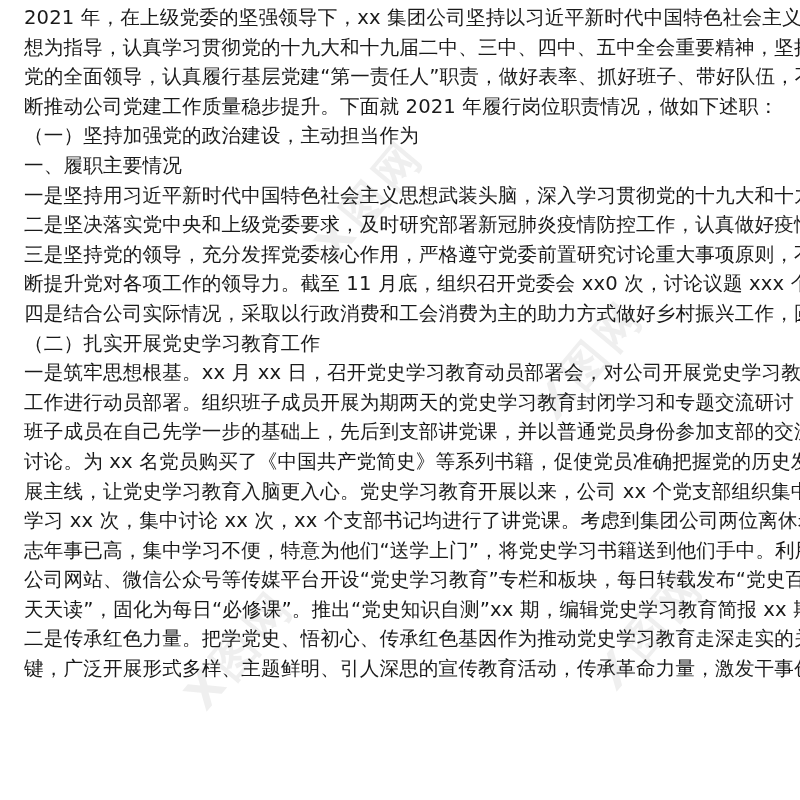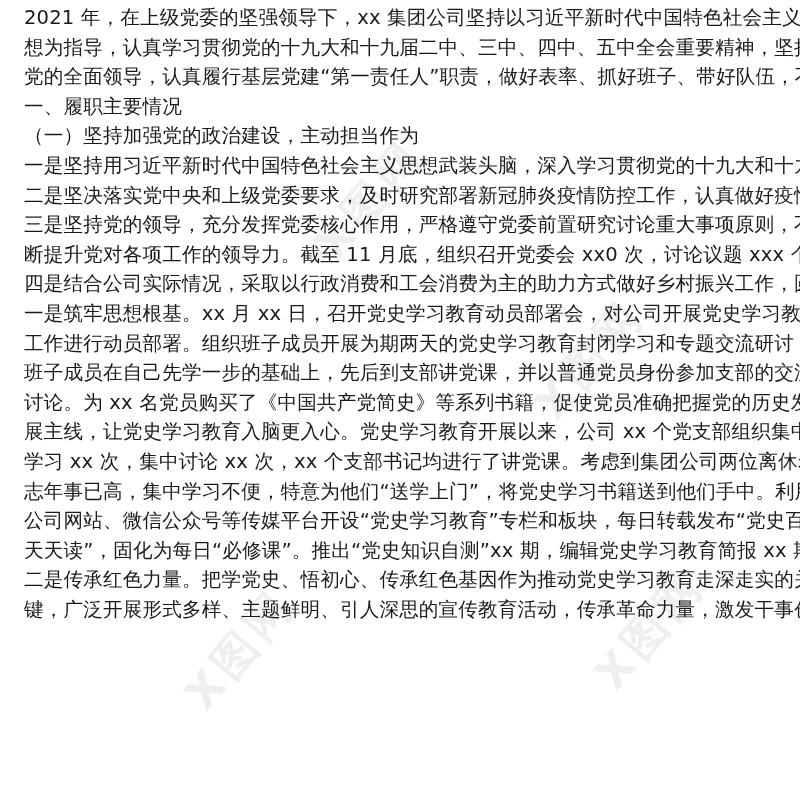--- a/index.html
+++ b/index.html
@@ -26,27 +26,29 @@
 
 <div class="watermark" style="left:300px; top:170px;">X图网</div>
 <div class="watermark" style="left:520px; top:330px;">X图网</div>
 <div class="watermark" style="left:170px; top:620px;">X图网</div>
 <div class="watermark" style="left:580px; top:600px;">X图网</div>
 
 <div class="doc" id="doc">
     <div class="line justify">2021 年，在上级党委的坚强领导下，xx 集团公司坚持以习近平新时代中国特色社会主义思</div>
     <div class="line justify">想为指导，认真学习贯彻党的十九大和十九届二中、三中、四中、五中全会重要精神，坚持</div>
     <div class="line justify">党的全面领导，认真履行基层党建“第一责任人”职责，做好表率、抓好班子、带好队伍，不</div>
+    <div class="line">断推动公司党建工作质量稳步提升。下面就 2021 年履行岗位职责情况，做如下述职：</div>
+    <div class="line">（一）坚持加强党的政治建设，主动担当作为</div>
     <div class="line">一、履职主要情况</div>
-    <div class="line">（一）坚持加强党的政治建设，主动担当作为</div>
     <div class="line justify">一是坚持用习近平新时代中国特色社会主义思想武装头脑，深入学习贯彻党的十九大和十九</div>
     <div class="line justify">二是坚决落实党中央和上级党委要求，及时研究部署新冠肺炎疫情防控工作，认真做好疫情</div>
     <div class="line justify">三是坚持党的领导，充分发挥党委核心作用，严格遵守党委前置研究讨论重大事项原则，不</div>
     <div class="line">断提升党对各项工作的领导力。截至 11 月底，组织召开党委会 xx0 次，讨论议题 xxx 个。</div>
     <div class="line justify">四是结合公司实际情况，采取以行政消费和工会消费为主的助力方式做好乡村振兴工作，圆</div>
+    <div class="line">（二）扎实开展党史学习教育工作</div>
     <div class="line justify">一是筑牢思想根基。xx 月 xx 日，召开党史学习教育动员部署会，对公司开展党史学习教育</div>
     <div class="line justify">工作进行动员部署。组织班子成员开展为期两天的党史学习教育封闭学习和专题交流研讨，</div>
     <div class="line justify">班子成员在自己先学一步的基础上，先后到支部讲党课，并以普通党员身份参加支部的交流</div>
     <div class="line justify">讨论。为 xx 名党员购买了《中国共产党简史》等系列书籍，促使党员准确把握党的历史发</div>
     <div class="line justify">展主线，让党史学习教育入脑更入心。党史学习教育开展以来，公司 xx 个党支部组织集中</div>
     <div class="line justify">学习 xx 次，集中讨论 xx 次，xx 个支部书记均进行了讲党课。考虑到集团公司两位离休老同</div>
     <div class="line justify">志年事已高，集中学习不便，特意为他们“送学上门”，将党史学习书籍送到他们手中。利用</div>
     <div class="line justify">公司网站、微信公众号等传媒平台开设“党史学习教育”专栏和板块，每日转载发布“党史百年</div>
     <div class="line justify">天天读”，固化为每日“必修课”。推出“党史知识自测”xx 期，编辑党史学习教育简报 xx 期，</div>
     <div class="line justify">二是传承红色力量。把学党史、悟初心、传承红色基因作为推动党史学习教育走深走实的关</div>

